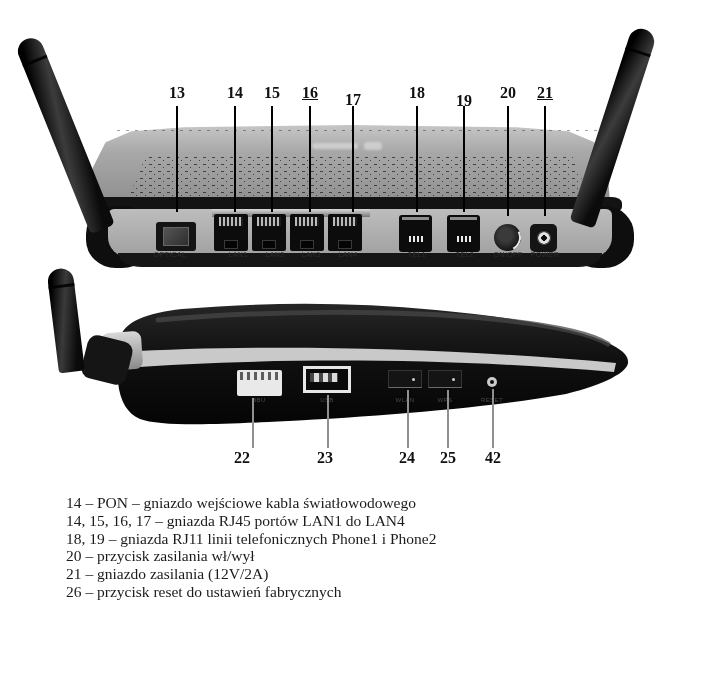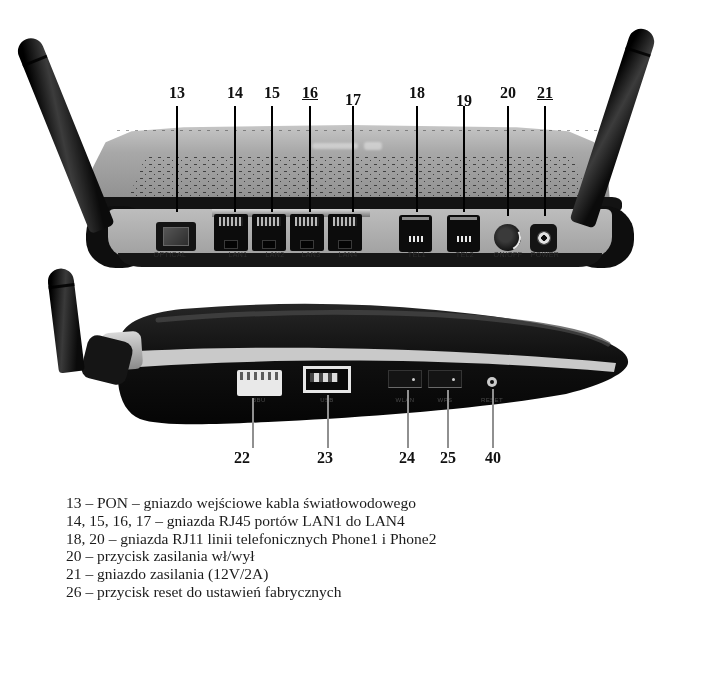--- a/index.html
+++ b/index.html
@@ -222,25 +222,25 @@
     <div class="co-line gray" style="left:252px;top:138px;height:50px;"></div>
     <div class="co-line gray" style="left:327px;top:135px;height:53px;"></div>
     <div class="co-line gray" style="left:407px;top:130px;height:58px;"></div>
     <div class="co-line gray" style="left:447px;top:130px;height:58px;"></div>
     <div class="co-line gray" style="left:492px;top:129px;height:59px;"></div>
 
     <div class="co-num" style="left:227px;top:189px;">22</div>
     <div class="co-num" style="left:310px;top:189px;">23</div>
     <div class="co-num" style="left:392px;top:189px;">24</div>
     <div class="co-num" style="left:433px;top:189px;">25</div>
-    <div class="co-num" style="left:478px;top:189px;">40</div>
+    <div class="co-num" style="left:478px;top:189px;">42</div>
   </div>
 
   <div class="legend">
-    <div>13 – PON – gniazdo wejściowe kabla światłowodowego</div>
+    <div>14 – PON – gniazdo wejściowe kabla światłowodowego</div>
     <div>14, 15, 16, 17 – gniazda RJ45 portów LAN1 do LAN4</div>
-    <div>18, 20 – gniazda RJ11 linii telefonicznych Phone1 i Phone2</div>
+    <div>18, 19 – gniazda RJ11 linii telefonicznych Phone1 i Phone2</div>
     <div>20 – przycisk zasilania wł/wył</div>
     <div>21 – gniazdo zasilania (12V/2A)</div>
     <div>26 – przycisk reset do ustawień fabrycznych</div>
   </div>
 
 </div>
 
 </body></html>

